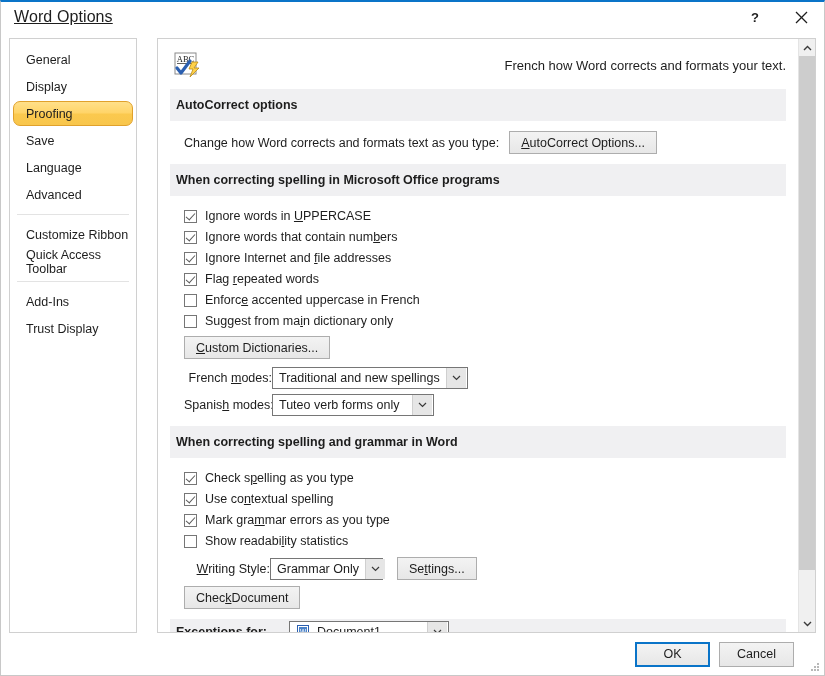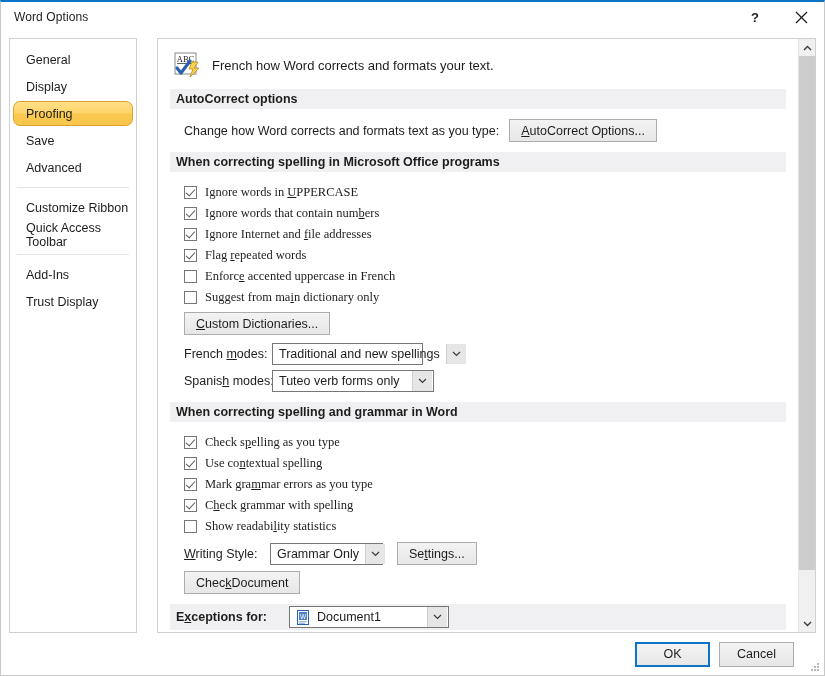--- a/index.html
+++ b/index.html
@@ -32,23 +32,24 @@
   .titlebar {
     height: 30px;
     flex: 0 0 30px;
     display: flex;
     align-items: center;
     background: #ffffff;
     position: relative;
   }
   .title-text {
     margin-left: 13px;
-    font-size: 12px;
+    font-size: 16px;
     color: #1d1d1d;
     letter-spacing: .1px;
+    text-decoration: underline;
   }
   .title-buttons {
     position: absolute;
     right: 0; top: 0;
     height: 30px;
     display: flex;
   }
   .title-btn {
     width: 46px; height: 30px;
     display: flex; align-items: center; justify-content: center;
@@ -149,32 +150,33 @@
     height: 92%;
     background: #cdcdcd;
     cursor: default;
   }
 
   
   .pane-header {
     display: flex;
     align-items: center;
     margin: 2px 0 10px 2px;
+    justify-content: space-between;
   }
   .abc-icon { width: 30px; height: 28px; flex: 0 0 30px; }
   .pane-header-text {
     margin-left: 10px;
     font-size: 13px;
     color: #1d1d1d;
   }
 
   
   .section-bar {
     background: #f0f0f2;
-    height: 20px;
+    height: 32px;
     display: flex;
     align-items: center;
     padding-left: 6px;
     font-weight: bold;
     font-size: 12.5px;
     color: #1d1d1d;
     margin-bottom: 10px;
     margin-top: 10px;
   }
 
@@ -221,23 +223,23 @@
   }
   .chk.checked::after {
     content: "";
     position: absolute;
     left: 3px; top: 0px;
     width: 4px; height: 8px;
     border: solid #5a5a5a;
     border-width: 0 1.6px 1.6px 0;
     transform: rotate(42deg);
   }
-  .chk-label { font-size: 12.5px; color: #1d1d1d; white-space: nowrap; font-family: Liberation Serif, serif; }
-
-  .lbl { font-size: 12.5px; color: #1d1d1d; white-space: nowrap; }
+  .chk-label { font-size: 12.5px; color: #1d1d1d; white-space: nowrap; }
+
+  .lbl { font-size: 12.5px; color: #1d1d1d; white-space: nowrap; text-align: right; }
 
   .combo {
     height: 22px;
     border: 1px solid #767676;
     background: #ffffff;
     box-sizing: border-box;
     display: inline-flex;
     align-items: center;
     cursor: default;
     position: relative;
@@ -313,20 +315,21 @@
   </div>
 
   <div class="dlg-body">
 
     <div class="sidebar">
       <div>
         <div class="nav-item" id="nav-0-0">General</div>
         <div class="nav-item" id="nav-0-1">Display</div>
         <div class="nav-item selected" id="nav-0-2">Proofing</div>
         <div class="nav-item" id="nav-0-3">Save</div>
+        <div class="nav-item" id="nav-0-4">Language</div>
         <div class="nav-item" id="nav-0-5">Advanced</div>
       </div>
       <div class="nav-sep"></div>
       <div>
         <div class="nav-item" id="nav-1-0">Customize Ribbon</div>
         <div class="nav-item" id="nav-1-1">Quick Access Toolbar</div>
       </div>
       <div class="nav-sep"></div>
       <div>
         <div class="nav-item" id="nav-2-0">Add-Ins</div>
@@ -383,21 +386,21 @@
                 <span class="chk-label">Suggest from ma<u>i</u>n dictionary only</span>
               </div>
             </div>
 
           <div class="row indent" style="margin-top:5px;margin-bottom:8px">
             <div class="btn" id="btn-customdict"><u>C</u>ustom Dictionaries...</div>
           </div>
 
           <div class="row indent" style="margin-bottom:5px">
             <span class="lbl" id="lbl-french" style="width:88px">French <u>m</u>odes:</span>
-            <div class="combo" style="width:151px">
+            <div class="combo" style="width:196px">
               <span class="combo-text">Traditional and new spellings</span>
               <span class="combo-arrow">
                 <svg width="9" height="6" viewBox="0 0 9 6">
                     <path d="M1,1 L4.5,4.5 L8,1" fill="none" stroke="#3a3a3a" stroke-width="1.2"></path>
                   </svg>
               </span>
             </div>
           </div>
 
           <div class="row indent" style="margin-bottom:4px">
@@ -419,24 +422,20 @@
                 <span class="chk checked"></span>
                 <span class="chk-label">Check s<u>p</u>elling as you type</span>
               </div>
               <div class="chk-row">
                 <span class="chk checked"></span>
                 <span class="chk-label">Use co<u>n</u>textual spelling</span>
               </div>
               <div class="chk-row">
                 <span class="chk checked"></span>
                 <span class="chk-label">Mark gra<u>m</u>mar errors as you type</span>
-              </div>
-              <div class="chk-row">
-                <span class="chk checked"></span>
-                <span class="chk-label">C<u>h</u>eck grammar with spelling</span>
               </div>
               <div class="chk-row">
                 <span class="chk"></span>
                 <span class="chk-label">Show readabi<u>l</u>ity statistics</span>
               </div>
             </div>
 
           <div class="row indent" style="margin-top:6px;margin-bottom:6px">
             <span class="lbl" id="lbl-style" style="width:86px"><u>W</u>riting Style:</span>
             <div class="combo" style="width:113px">

